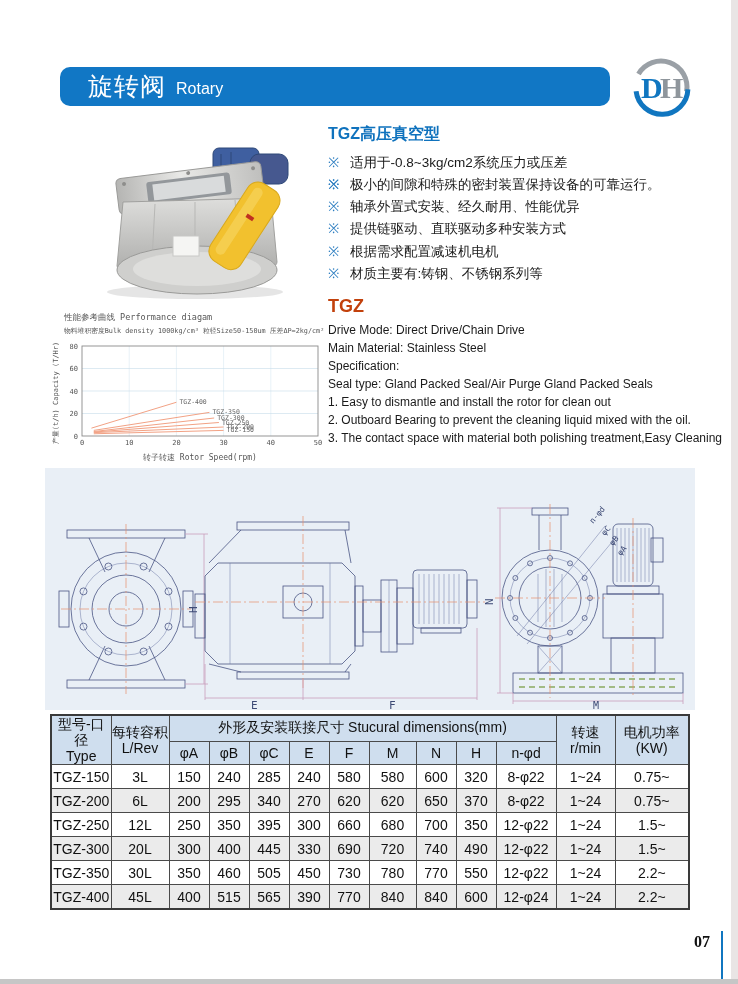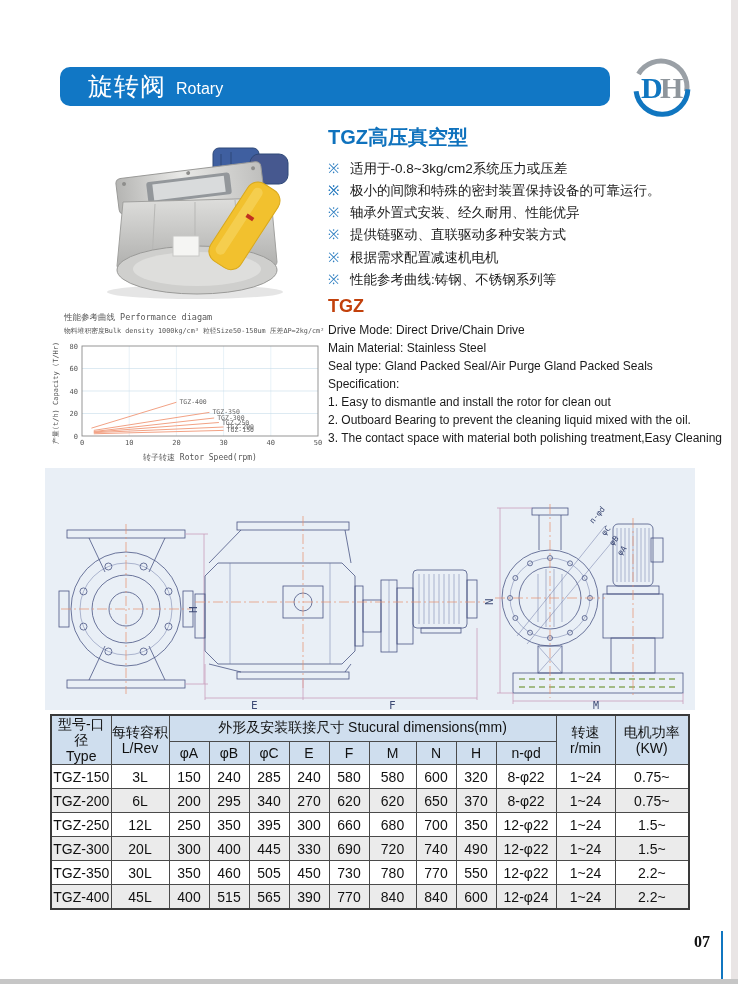--- a/index.html
+++ b/index.html
@@ -10,21 +10,21 @@
               border-radius:10px;display:flex;align-items:center;padding-left:28px;
               box-sizing:border-box;color:#fff;}
   .title-zh{font-size:25px;font-weight:normal;letter-spacing:1px;text-align:right;}
   .title-en{font-size:16px;margin-left:10px;margin-top:5px;}
   .dh-logo{position:absolute;left:629px;top:55px;width:64px;height:64px;}
   .logo-letter{font-family:"Liberation Serif",serif;font-weight:bold;font-size:30px;}
   
   .photo{position:absolute;left:95px;top:140px;width:205px;height:162px;}
   
   .features{position:absolute;left:328px;top:124px;width:398px;}
-  .features-title{color:#0f72bd;font-size:20px;font-weight:bold;margin-bottom:8px;}
+  .features-title{color:#0f72bd;font-size:16px;font-weight:bold;margin-bottom:8px;}
   .feature-item{position:relative;padding-left:22px;font-size:13.5px;line-height:1.42;
                 color:#1a1a1a;margin-bottom:3px;}
   .feature-marker{position:absolute;left:0;top:0;color:#2f7fc1;}
   .specs{position:absolute;left:328px;top:296px;width:402px;}
   .specs-title{color:#c2410c;font-size:18px;font-weight:bold;margin-bottom:4px;}
   .spec-line{font-size:12px;line-height:1.5;color:#1a1a1a;}
   
   .chart{position:absolute;left:50px;top:308px;width:278px;height:160px;}
   .ctx{font-family:"DejaVu Sans Mono",monospace;fill:#555;}
   
@@ -113,31 +113,31 @@
 
   <div class="features">
     <div class="features-title">TGZ高压真空型</div>
     <div id="features-list">
         <div class="feature-item"><span class="feature-marker">※</span><span>适用于-0.8~3kg/cm2系统压力或压差</span></div>
         <div class="feature-item"><span class="feature-marker">※</span></div>
         <div class="feature-item"><span class="feature-marker">※</span><span>极小的间隙和特殊的密封装置保持设备的可靠运行。</span></div>
         <div class="feature-item"><span class="feature-marker">※</span><span>轴承外置式安装、经久耐用、性能优异</span></div>
         <div class="feature-item"><span class="feature-marker">※</span><span>提供链驱动、直联驱动多种安装方式</span></div>
         <div class="feature-item"><span class="feature-marker">※</span><span>根据需求配置减速机电机</span></div>
-        <div class="feature-item"><span class="feature-marker">※</span><span>性能参考曲线:铸钢、不锈钢系列等</span></div>
+        <div class="feature-item"><span class="feature-marker">※</span><span>材质主要有:铸钢、不锈钢系列等</span></div>
       </div>
   </div>
 
   <div class="specs">
     <div class="specs-title">TGZ</div>
     <div id="specs-lines">
         <div class="spec-line">Drive Mode: Direct Drive/Chain Drive</div>
         <div class="spec-line">Main Material: Stainless Steel</div>
+        <div class="spec-line">Specification:</div>
         <div class="spec-line">Seal type: Gland Packed Seal/Air Purge Gland Packed Seals</div>
-        <div class="spec-line">Specification:</div>
         <div class="spec-line">1. Easy to dismantle and install the rotor for clean out</div>
         <div class="spec-line">2. Outboard Bearing to prevent the cleaning liquid mixed with the oil.</div>
         <div class="spec-line">3. The contact space with material both polishing treatment,Easy Cleaning</div>
       </div>
   </div>
 
   <svg id="perf-chart" class="chart" viewBox="0 0 278 160">
     <text x="14" y="12" font-size="8.5" class="ctx">性能参考曲线 Performance diagam</text>
     <text x="14" y="25" font-size="6.8" class="ctx">物料堆积密度Bulk density 1000kg/cm³  粒径Size50-150um  压差ΔP=2kg/cm²</text>
     <g id="chart-grid">

